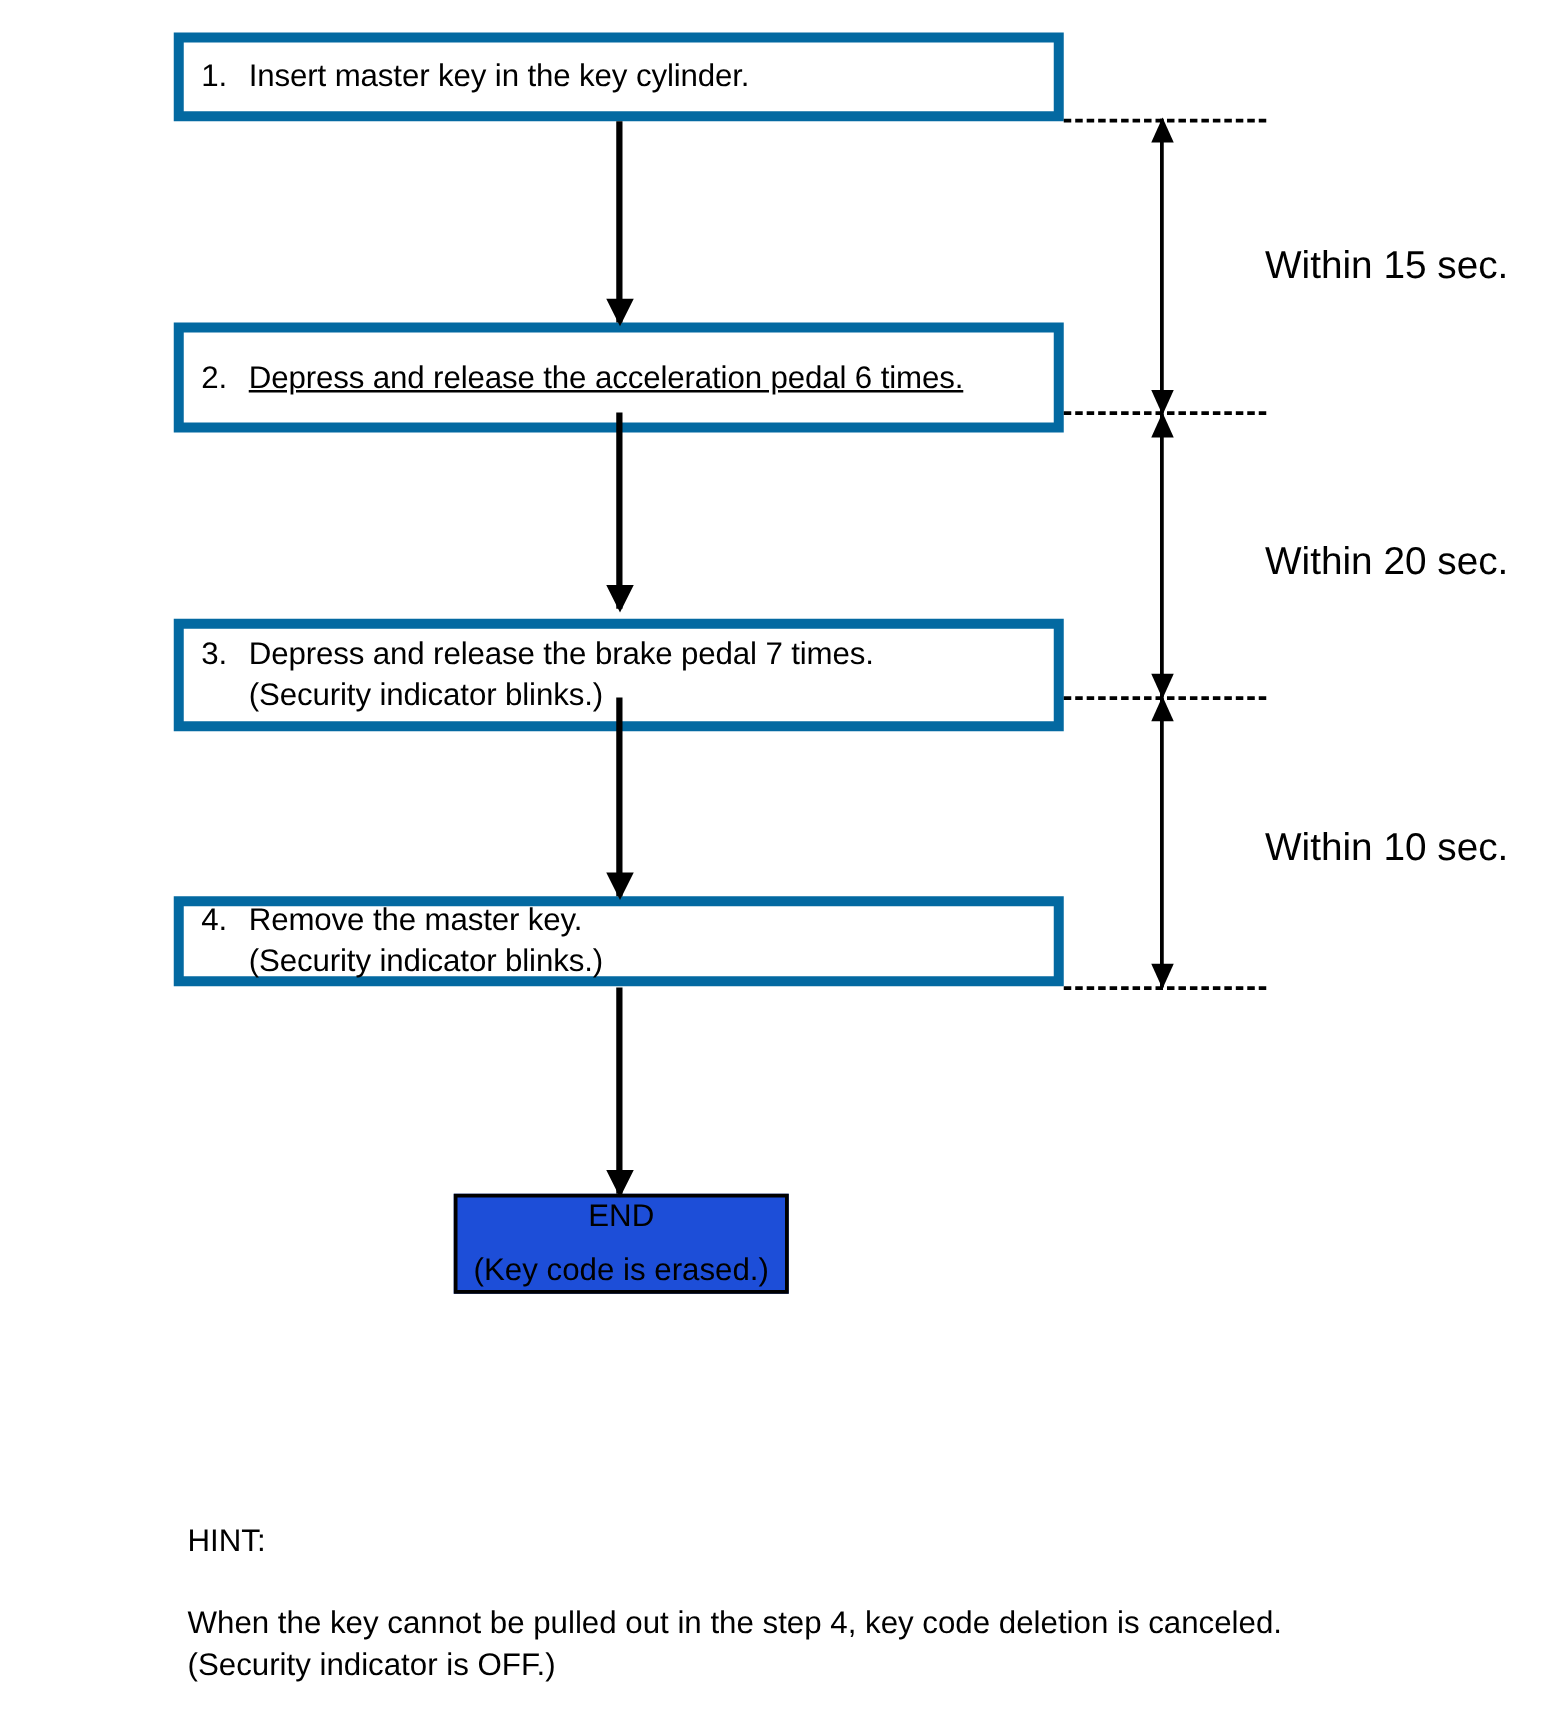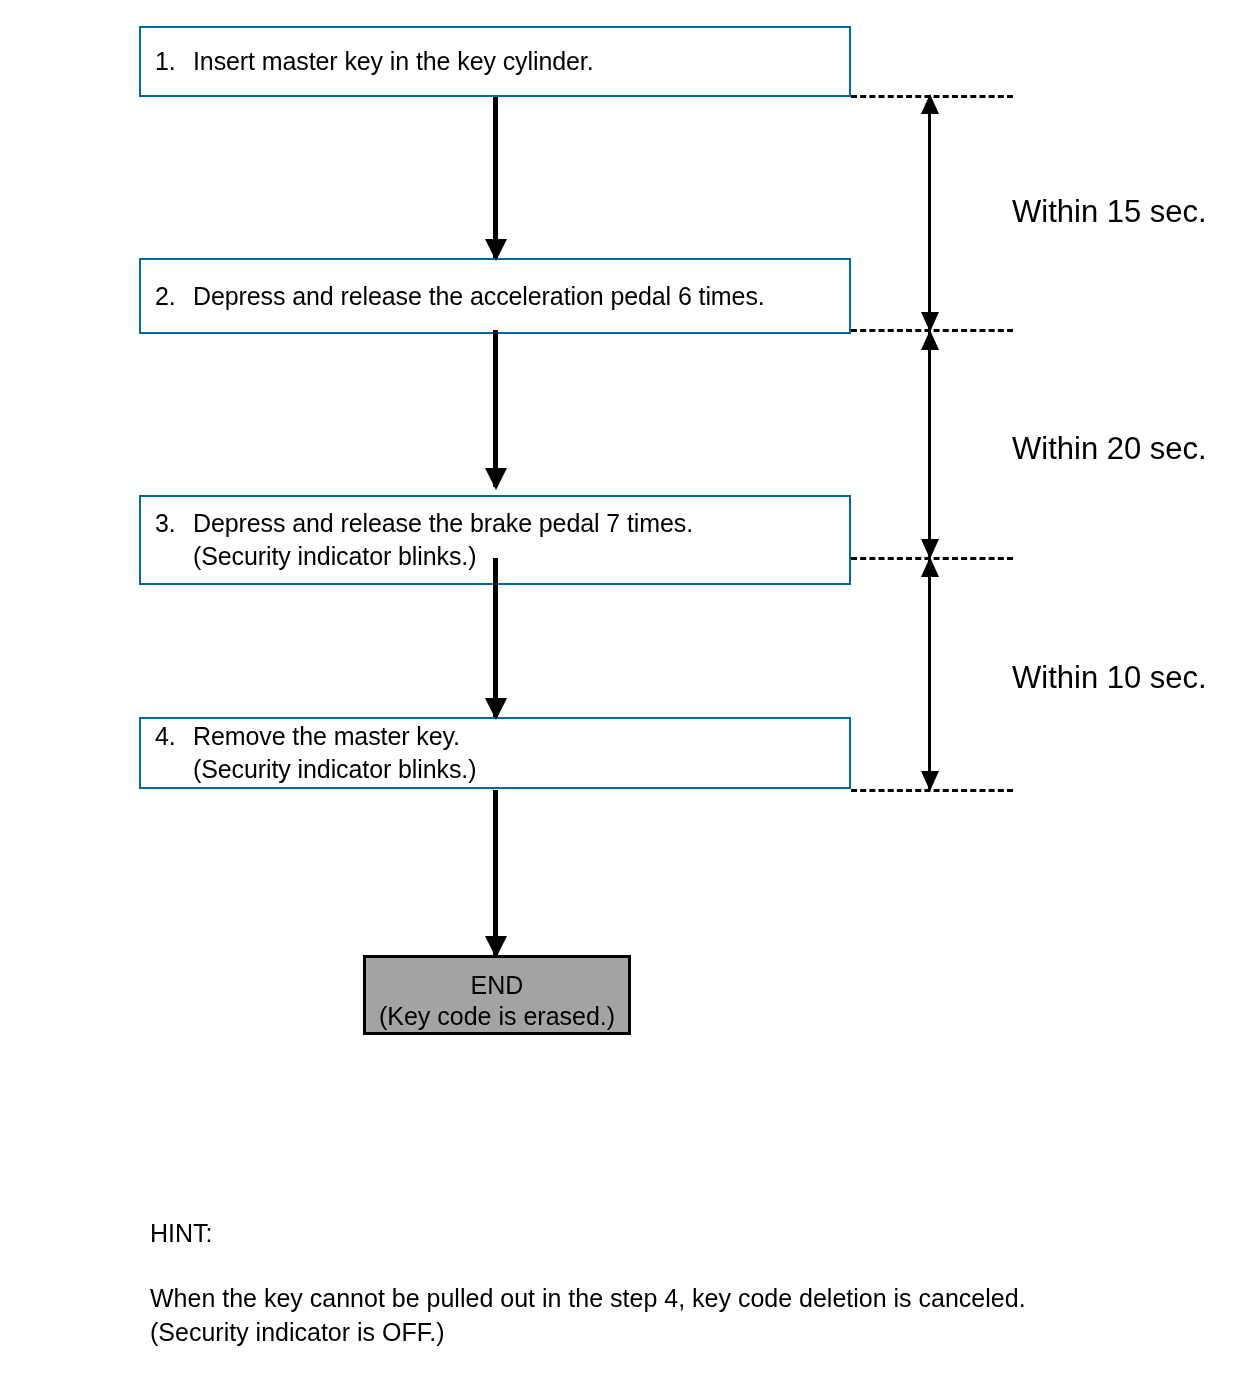--- a/index.html
+++ b/index.html
@@ -16,21 +16,21 @@
     font-family: "Liberation Sans", sans-serif;
     color: #000000;
     overflow: hidden;
   }
 
   
   .step-box {
     position: absolute;
     left: 139px;
     width: 712px;
-    border: 2px solid #0369a1;
+    border: 8px solid #0369a1;
     background: #ffffff;
     box-sizing: border-box;
     display: flex;
     flex-direction: column;
     justify-content: center;
   }
   .step-line {
     font-size: 25px;
     line-height: 33px;
     white-space: pre;
@@ -39,38 +39,38 @@
   }
   .step-line .num {
     display: inline-block;
     width: 38px;
   }
   .step-line.cont {
     padding-left: 52px;
   }
 
   #step-1 { top: 26px;  height: 71px; }
-  #step-2 { top: 258px; height: 76px; }
+  #step-2 { top: 258px; height: 88px; text-decoration: underline; }
   #step-3 { top: 495px; height: 90px; }
   #step-4 { top: 717px; height: 72px; }
 
   
   #end-box {
     position: absolute;
     left: 363px;
     top: 955px;
     width: 268px;
     height: 80px;
     border: 3px solid #000000;
-    background: #a3a3a3;
+    background: #1d4ed8;
     box-sizing: border-box;
     display: flex;
     flex-direction: column;
     align-items: center;
-    justify-content: flex-end;
+    justify-content: space-between;
   }
   #end-box .end-title {
     font-size: 25px;
     line-height: 30px;
   }
   #end-box .end-sub {
     font-size: 25px;
     line-height: 32px;
     white-space: pre;
   }

